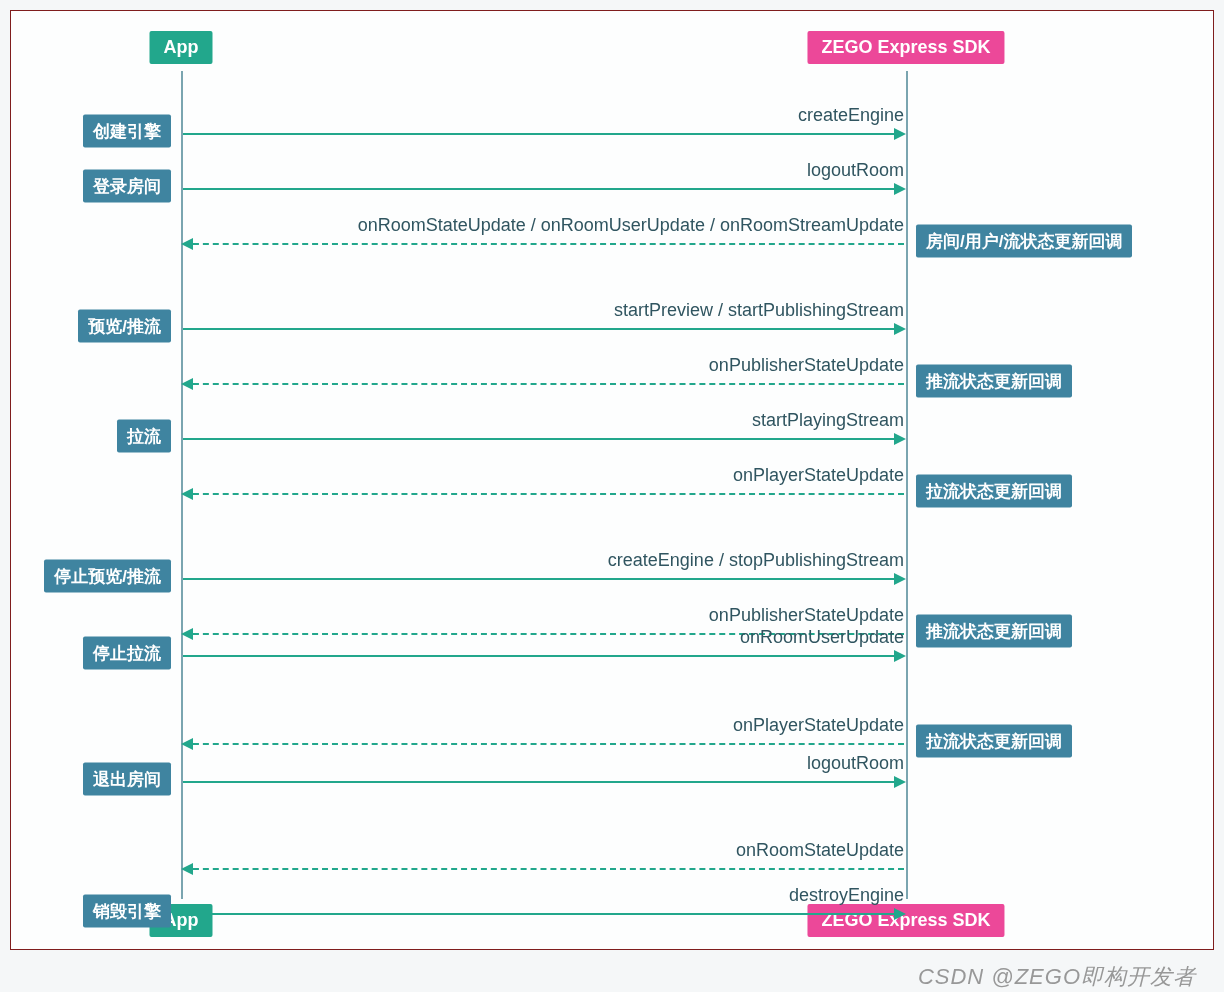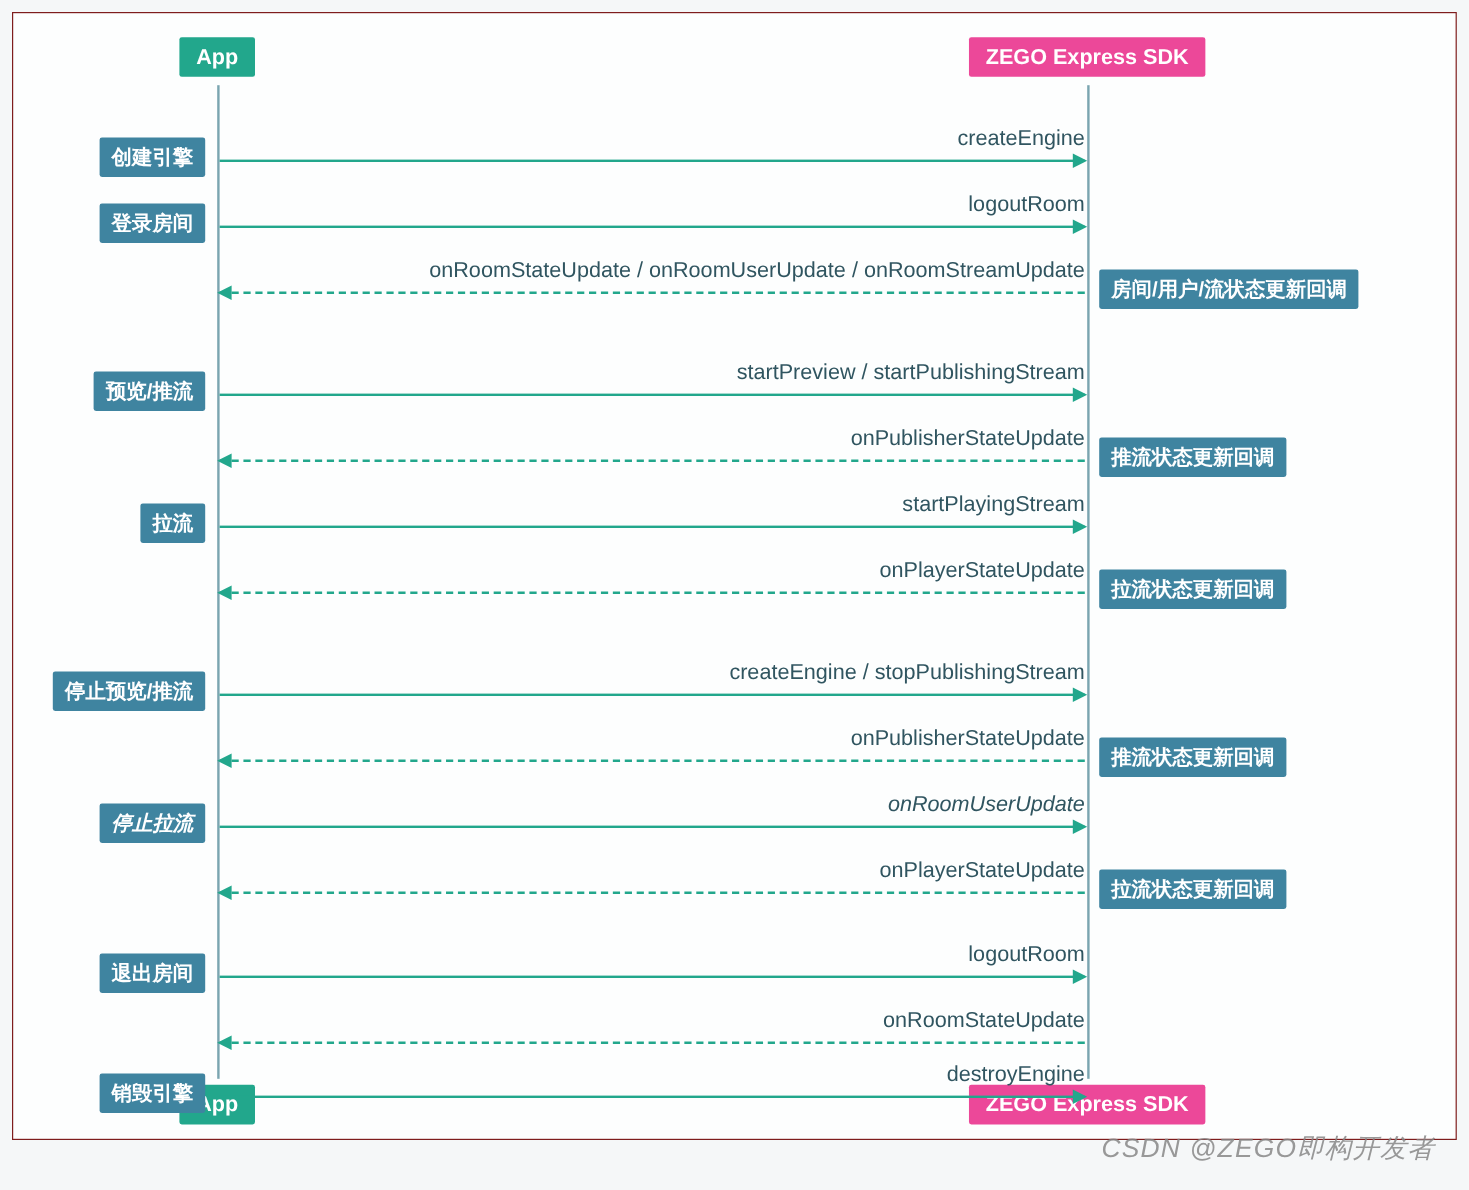--- a/index.html
+++ b/index.html
@@ -103,21 +103,21 @@
     text-align: right;
     top: -6px;
     font-size: 18px;
     color: #305560;
     white-space: nowrap;
   }
 
   .watermark {
     position: absolute;
     right: 28px;
-    bottom: 20px;
+    bottom: 0;
     font-size: 22px;
     color: #888;
     font-style: italic;
     opacity: 0.85;
     letter-spacing: 1px;
   }
 </style>
 </head>
 <body>
 
@@ -187,35 +187,35 @@
           <div class="arrow"></div>
         </div>
       </div>
       <div class="row" style="top: 600px;">
         <div class="tag right">推流状态更新回调</div>
         <div class="msg-label">onPublisherStateUpdate</div>
         <div class="msg-line dashed back" style="top: 22px;">
           <div class="arrow"></div>
         </div>
       </div>
-      <div class="row" style="top: 655px; font-style: italic;">
+      <div class="row" style="top: 622px;">
         <div class="tag left">停止拉流</div>
         <div class="msg-label">onRoomUserUpdate</div>
         <div class="msg-line solid fwd" style="top: 22px;">
           <div class="arrow"></div>
         </div>
       </div>
       <div class="row" style="top: 710px;">
         <div class="tag right">拉流状态更新回调</div>
         <div class="msg-label">onPlayerStateUpdate</div>
         <div class="msg-line dashed back" style="top: 22px;">
           <div class="arrow"></div>
         </div>
       </div>
-      <div class="row" style="top: 780px;">
+      <div class="row" style="top: 748px;">
         <div class="tag left">退出房间</div>
         <div class="msg-label">logoutRoom</div>
         <div class="msg-line solid fwd" style="top: 22px;">
           <div class="arrow"></div>
         </div>
       </div>
       <div class="row" style="top: 835px;">
         <div class="msg-label">onRoomStateUpdate</div>
         <div class="msg-line dashed back" style="top: 22px;">
           <div class="arrow"></div>

